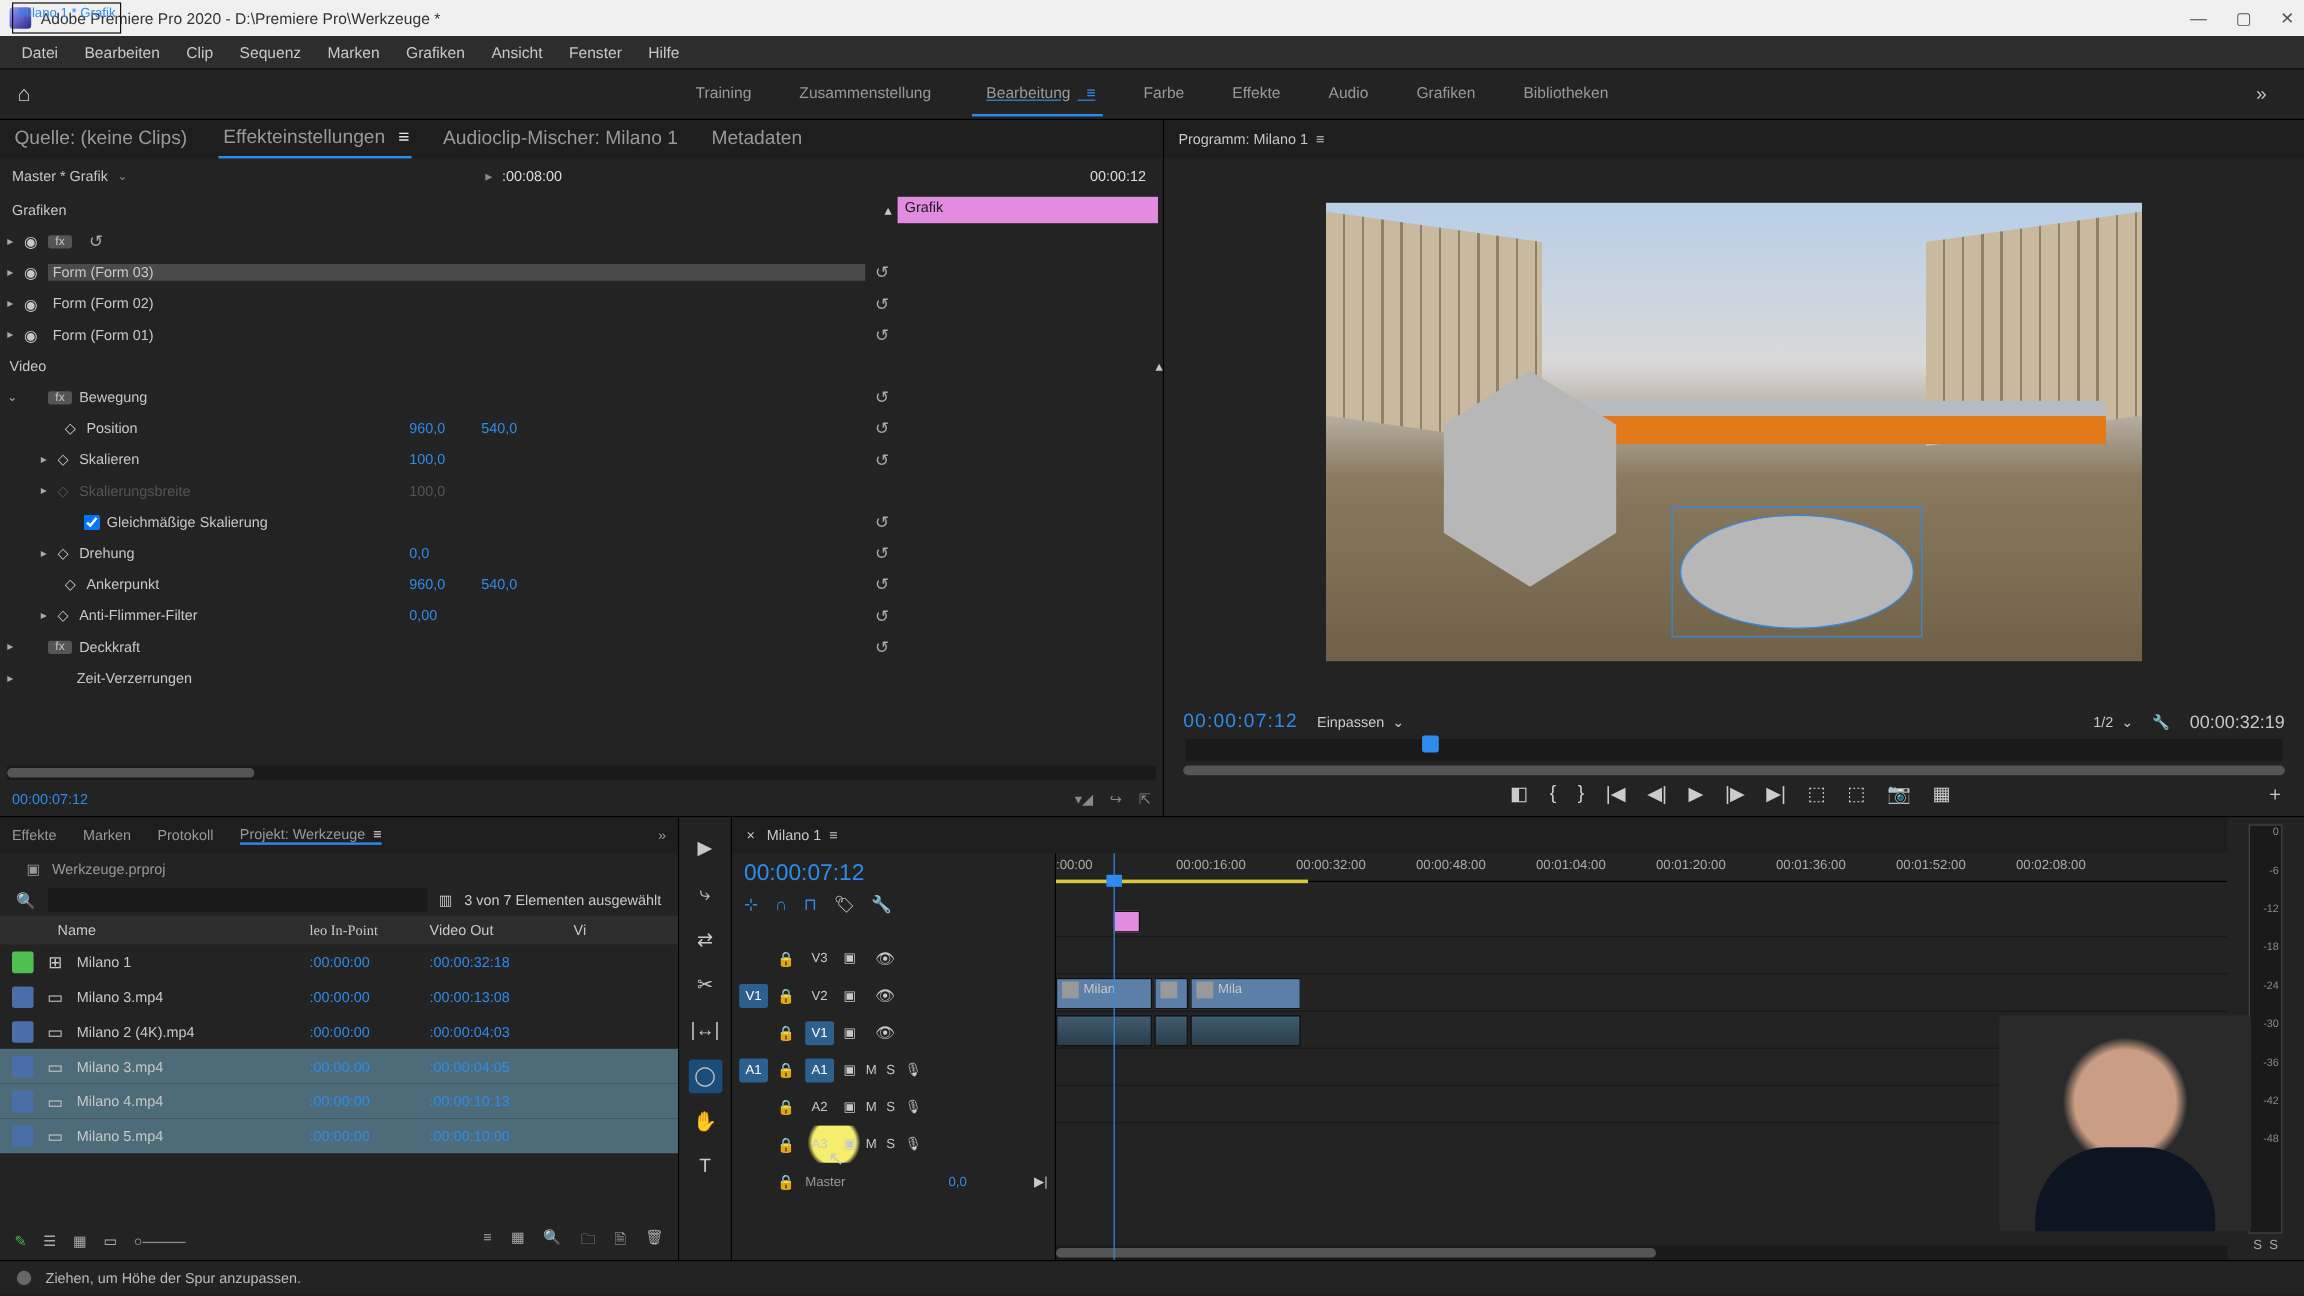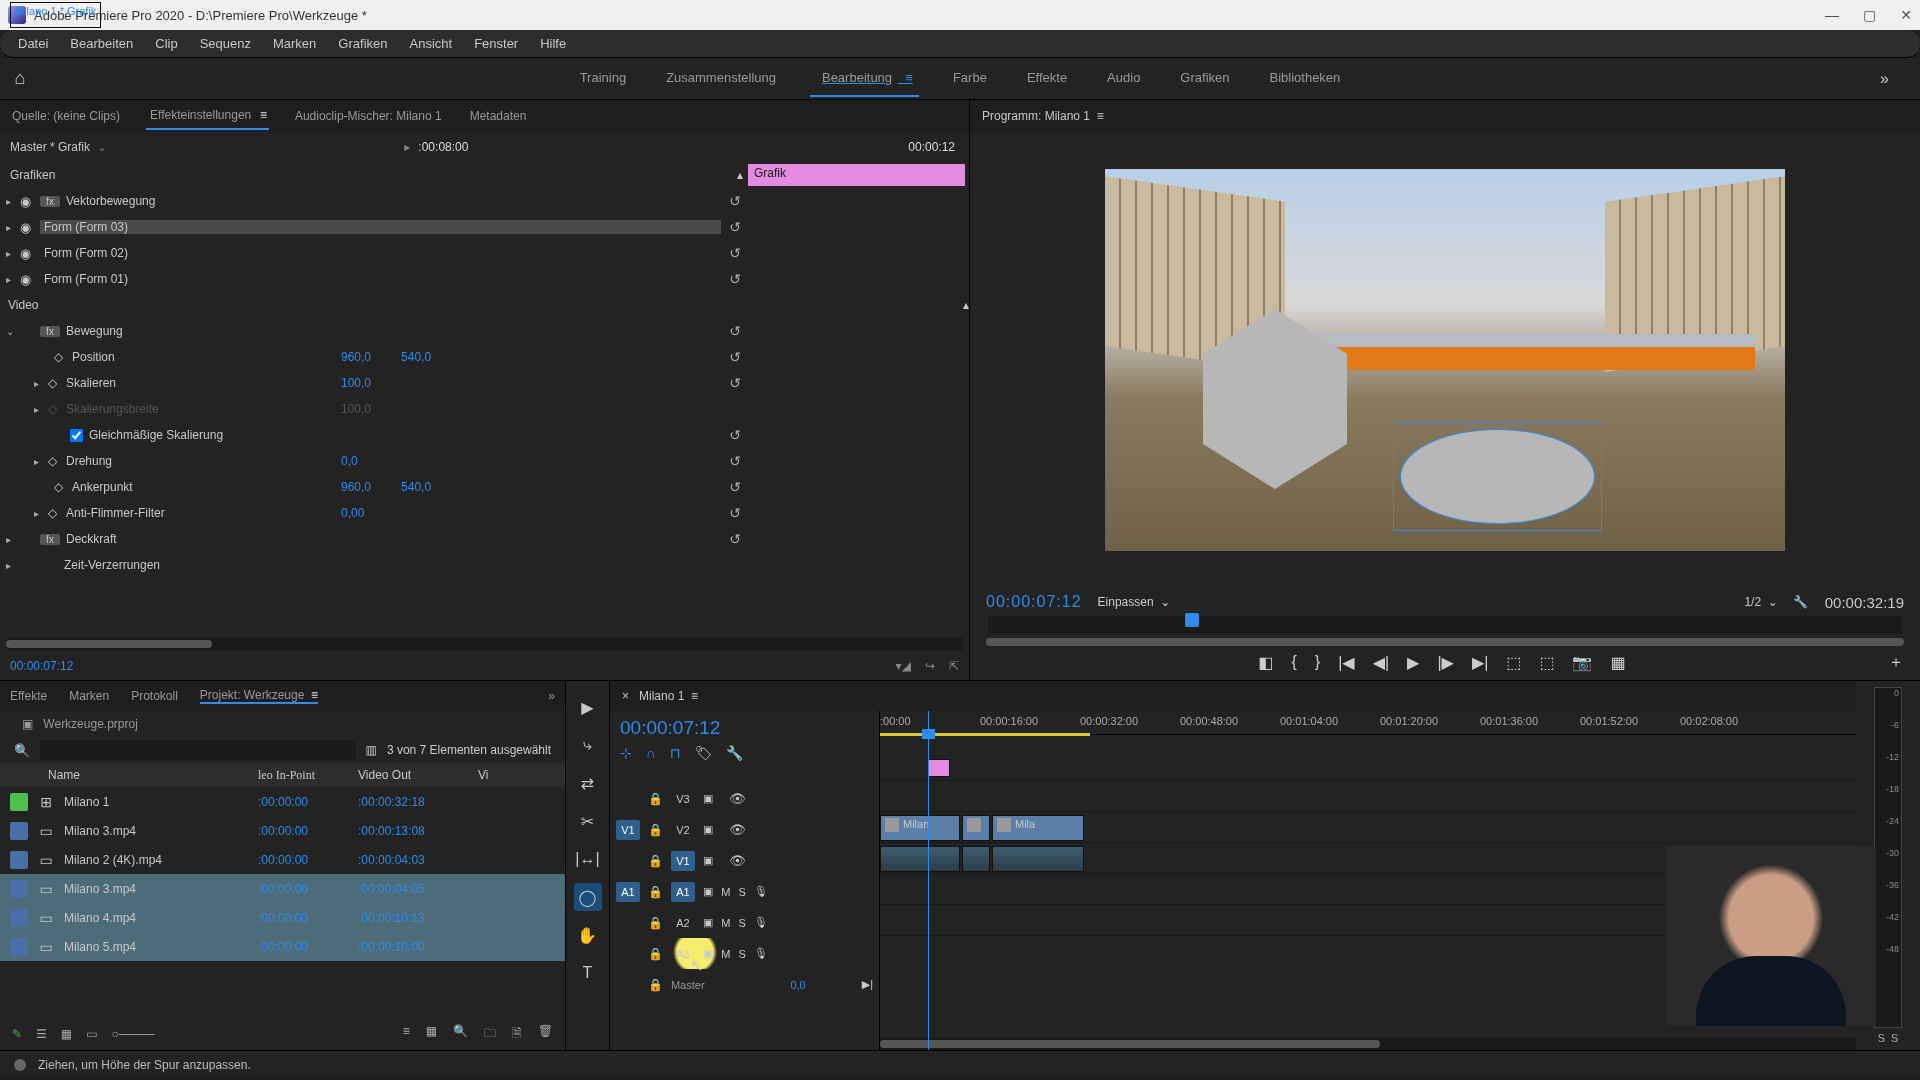--- a/index.html
+++ b/index.html
@@ -6,38 +6,38 @@
 body { background: #1f1f1f; color: #c8c8c8; font-size: 12px; overflow: hidden; width: 1920px; height: 1080px; }
 
 
 .title-bar { height: 30px; background: #f0f0f0; display: flex; align-items: center; padding: 0 8px; color: #333; }
 .title-bar .logo { width: 18px; height: 18px; background: linear-gradient(135deg,#9999ff,#2a2a8a); border-radius: 3px; margin-right: 8px; }
 .title-bar .ttl { font-size: 13px; }
 .title-bar .win-ctrl { margin-left: auto; display: flex; gap: 24px; font-size: 14px; color: #555; }
 .title-bar .win-ctrl span { cursor: pointer; }
 
 
-.menu-bar { height: 28px; background: #2d2d2d; display: flex; align-items: center; padding: 0 8px; gap: 2px; border-bottom: 1px solid #000; border-radius: 13px; }
+.menu-bar { height: 28px; background: #2d2d2d; display: flex; align-items: center; padding: 0 8px; gap: 2px; border-bottom: 1px solid #000; }
 .menu-bar span { padding: 4px 10px; font-size: 13px; cursor: pointer; }
 
 
 .ws-bar { height: 42px; background: #232323; display: flex; align-items: center; border-bottom: 1px solid #000; }
 .ws-bar .home { width: 40px; text-align: center; font-size: 18px; }
 .ws-bar .tabs { flex: 1; display: flex; justify-content: center; gap: 28px; }
 .ws-bar .tabs span { padding: 10px 6px; font-size: 13px; color: #999; cursor: pointer; }
 .ws-bar .tabs span.active { color: #2d8ceb; border-bottom: 2px solid #2d8ceb; text-decoration: underline; }
 .ws-bar .more { width: 40px; font-size: 16px; }
 
 
 .main { display: flex; height: 580px; }
 
 
 .ec-panel { width: 970px; background: #232323; border-right: 1px solid #000; display: flex; flex-direction: column; }
 .panel-tabs { display:flex; align-items:center; height: 32px; background: #1e1e1e; padding: 0 10px; gap: 24px; }
-.panel-tabs span { font-size: 12px; color: #999; padding: 6px 2px; cursor: pointer; }
+.panel-tabs span { font-size: 16px; color: #999; padding: 6px 2px; cursor: pointer; }
 .panel-tabs span.active { color: #e0e0e0; border-bottom: 2px solid #2d8ceb; }
 
 .ec-head { display:flex; align-items:center; height: 30px; padding: 0 10px; }
 .ec-head .master { font-size: 12px; }
 .ec-head .chevron { margin: 0 8px; font-size: 10px; color: #888; }
 .ec-head .clip { color: #2d8ceb; }
 .ec-head .play { margin-left: auto; color: #888; padding-right: 8px; }
 .ec-head .tc0 { width: 200px; color: #ddd; }
 .ec-head .tc1 { color: #ddd; margin-left: auto; margin-right: 4px; }
 
@@ -236,21 +236,20 @@
     <div class="ec-grafik-bar">
       <span class="lbl">Grafiken</span>
       <span class="arr">▴</span>
       <div class="seg">Grafik</div>
     </div>
 
     <div class="ec-row">
         <span class="tw">▸</span>
         <span class="eye">◉</span>
         <span class="fx">fx</span>
-        <span class="nm">Vektorbewegung</span>
         <span class="reset">↺</span>
         <span class="graph"></span>
       </div>
     <div class="ec-row selected">
         <span class="tw">▸</span>
         <span class="eye">◉</span>
         <span class="nm" style="padding-left:4px;">Form (Form 03)</span>
         <span class="reset">↺</span>
         <span class="graph"></span>
       </div>

